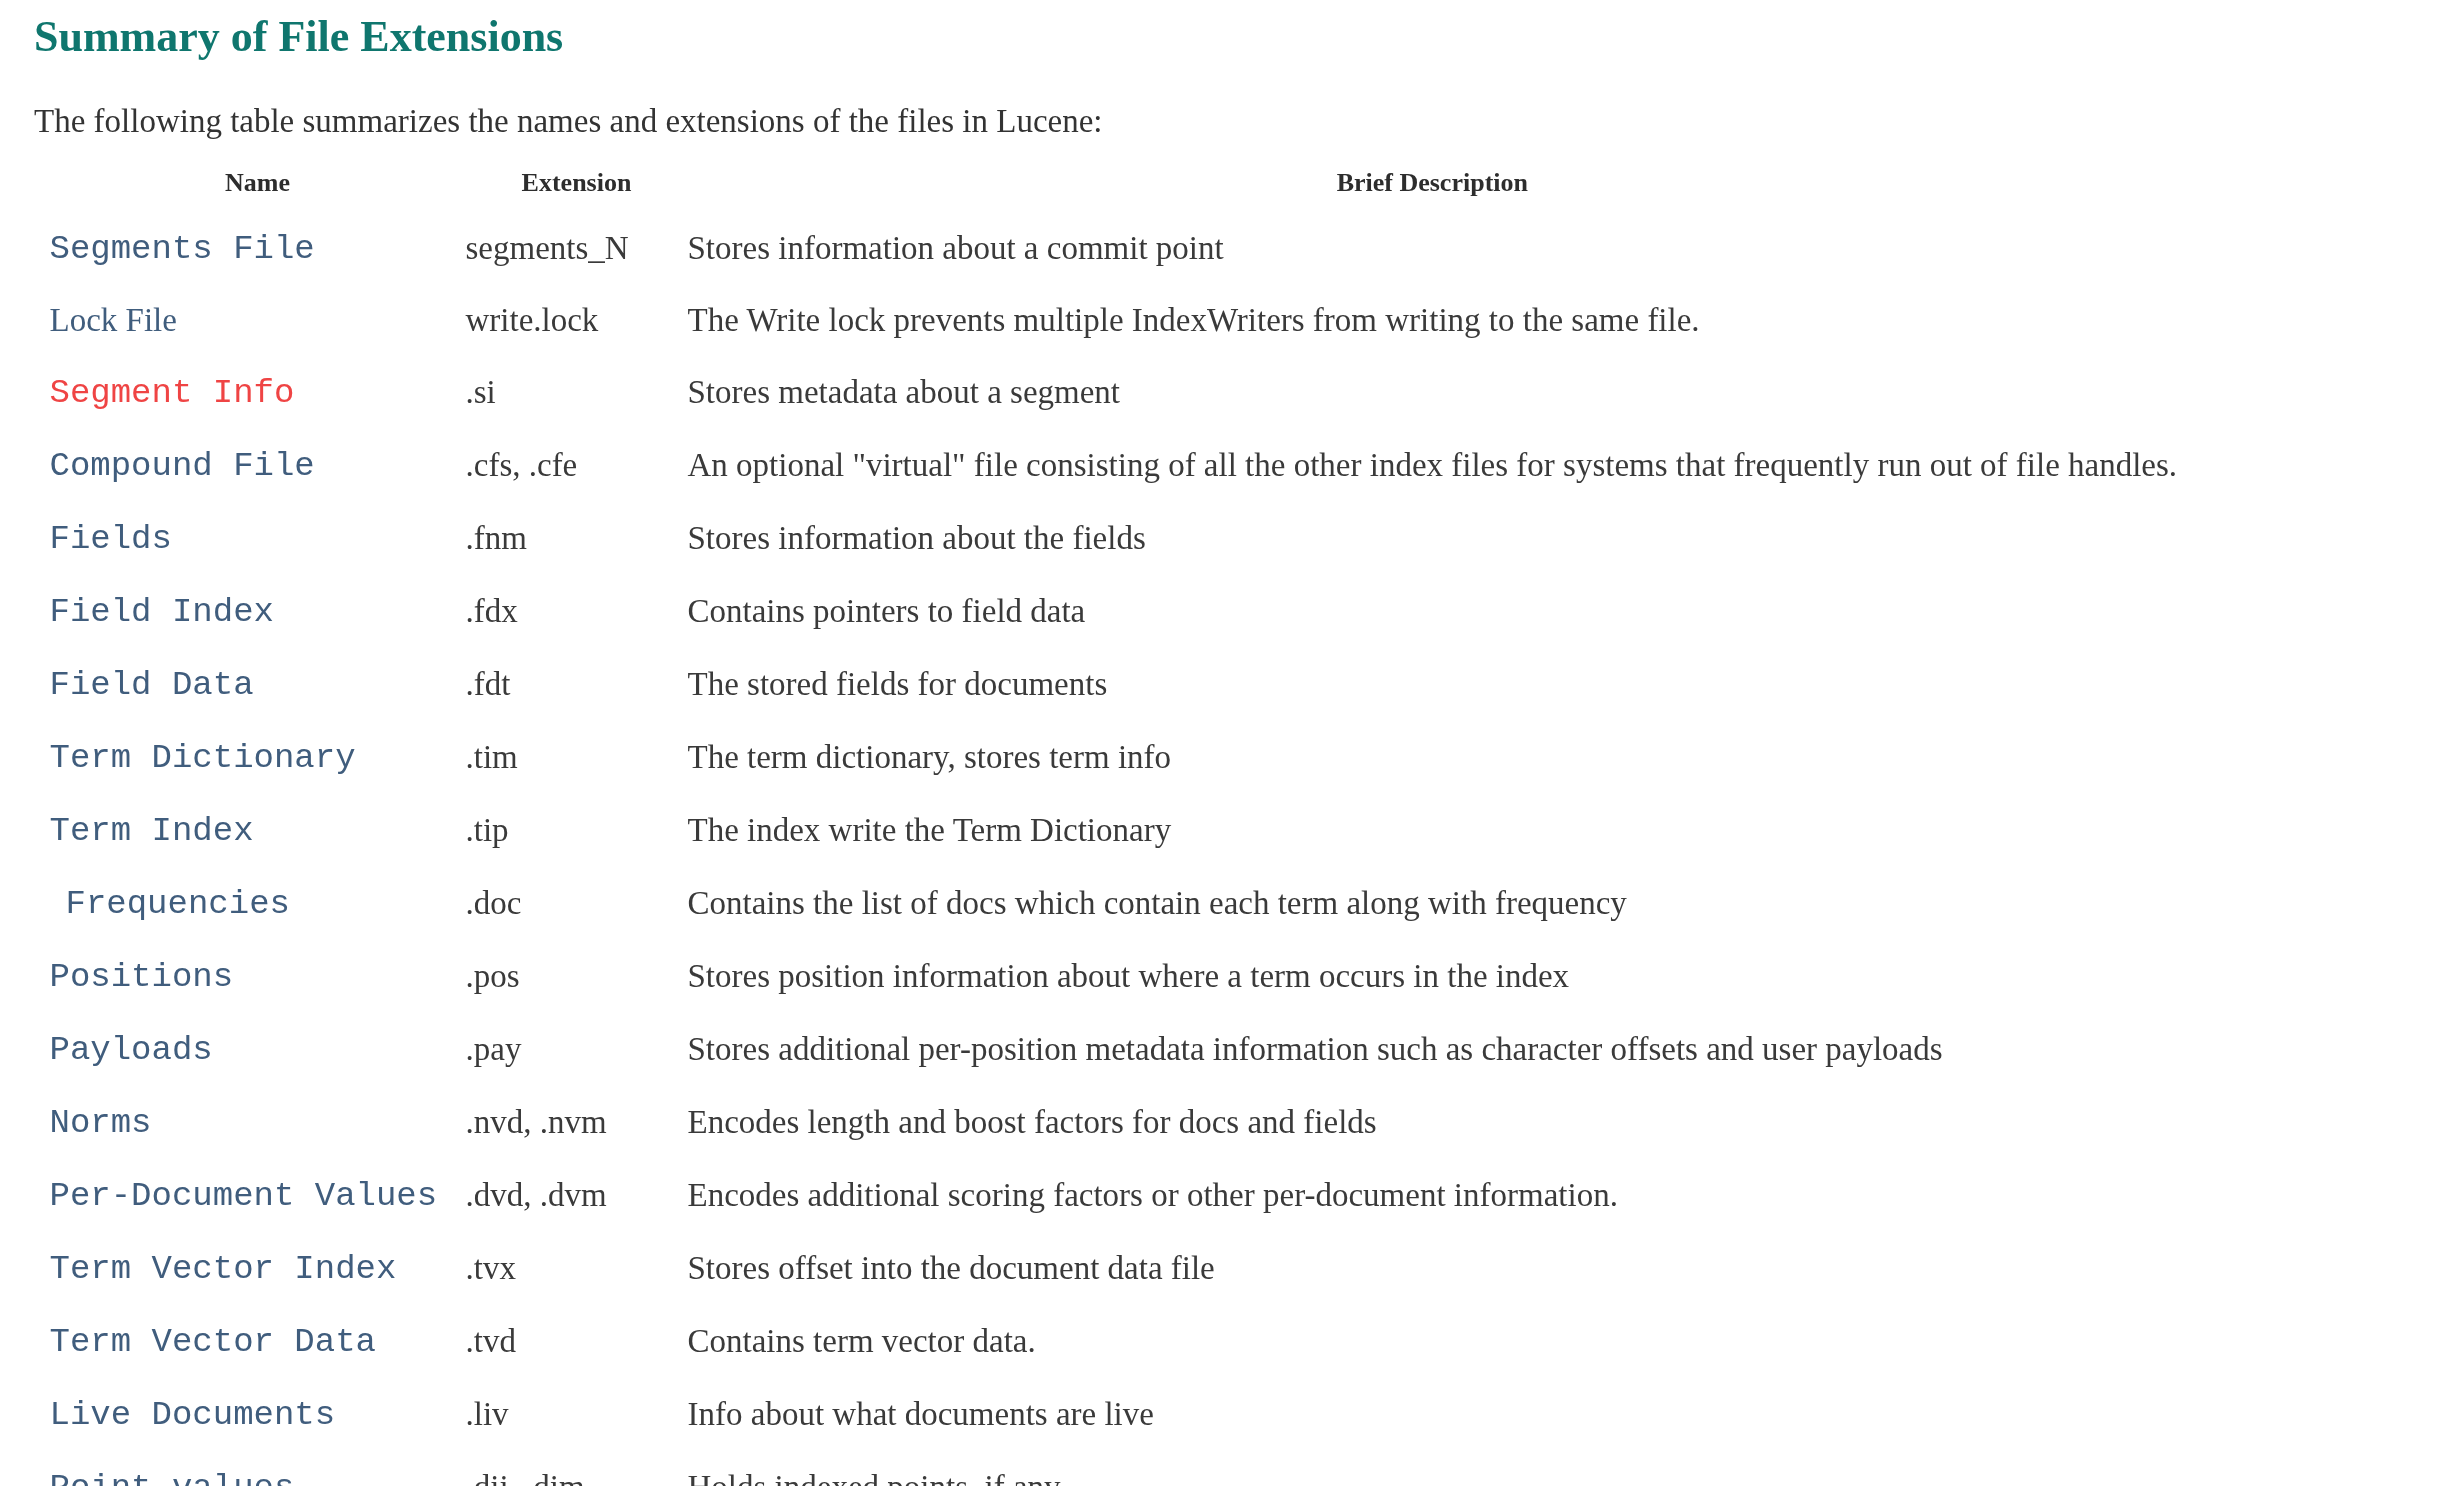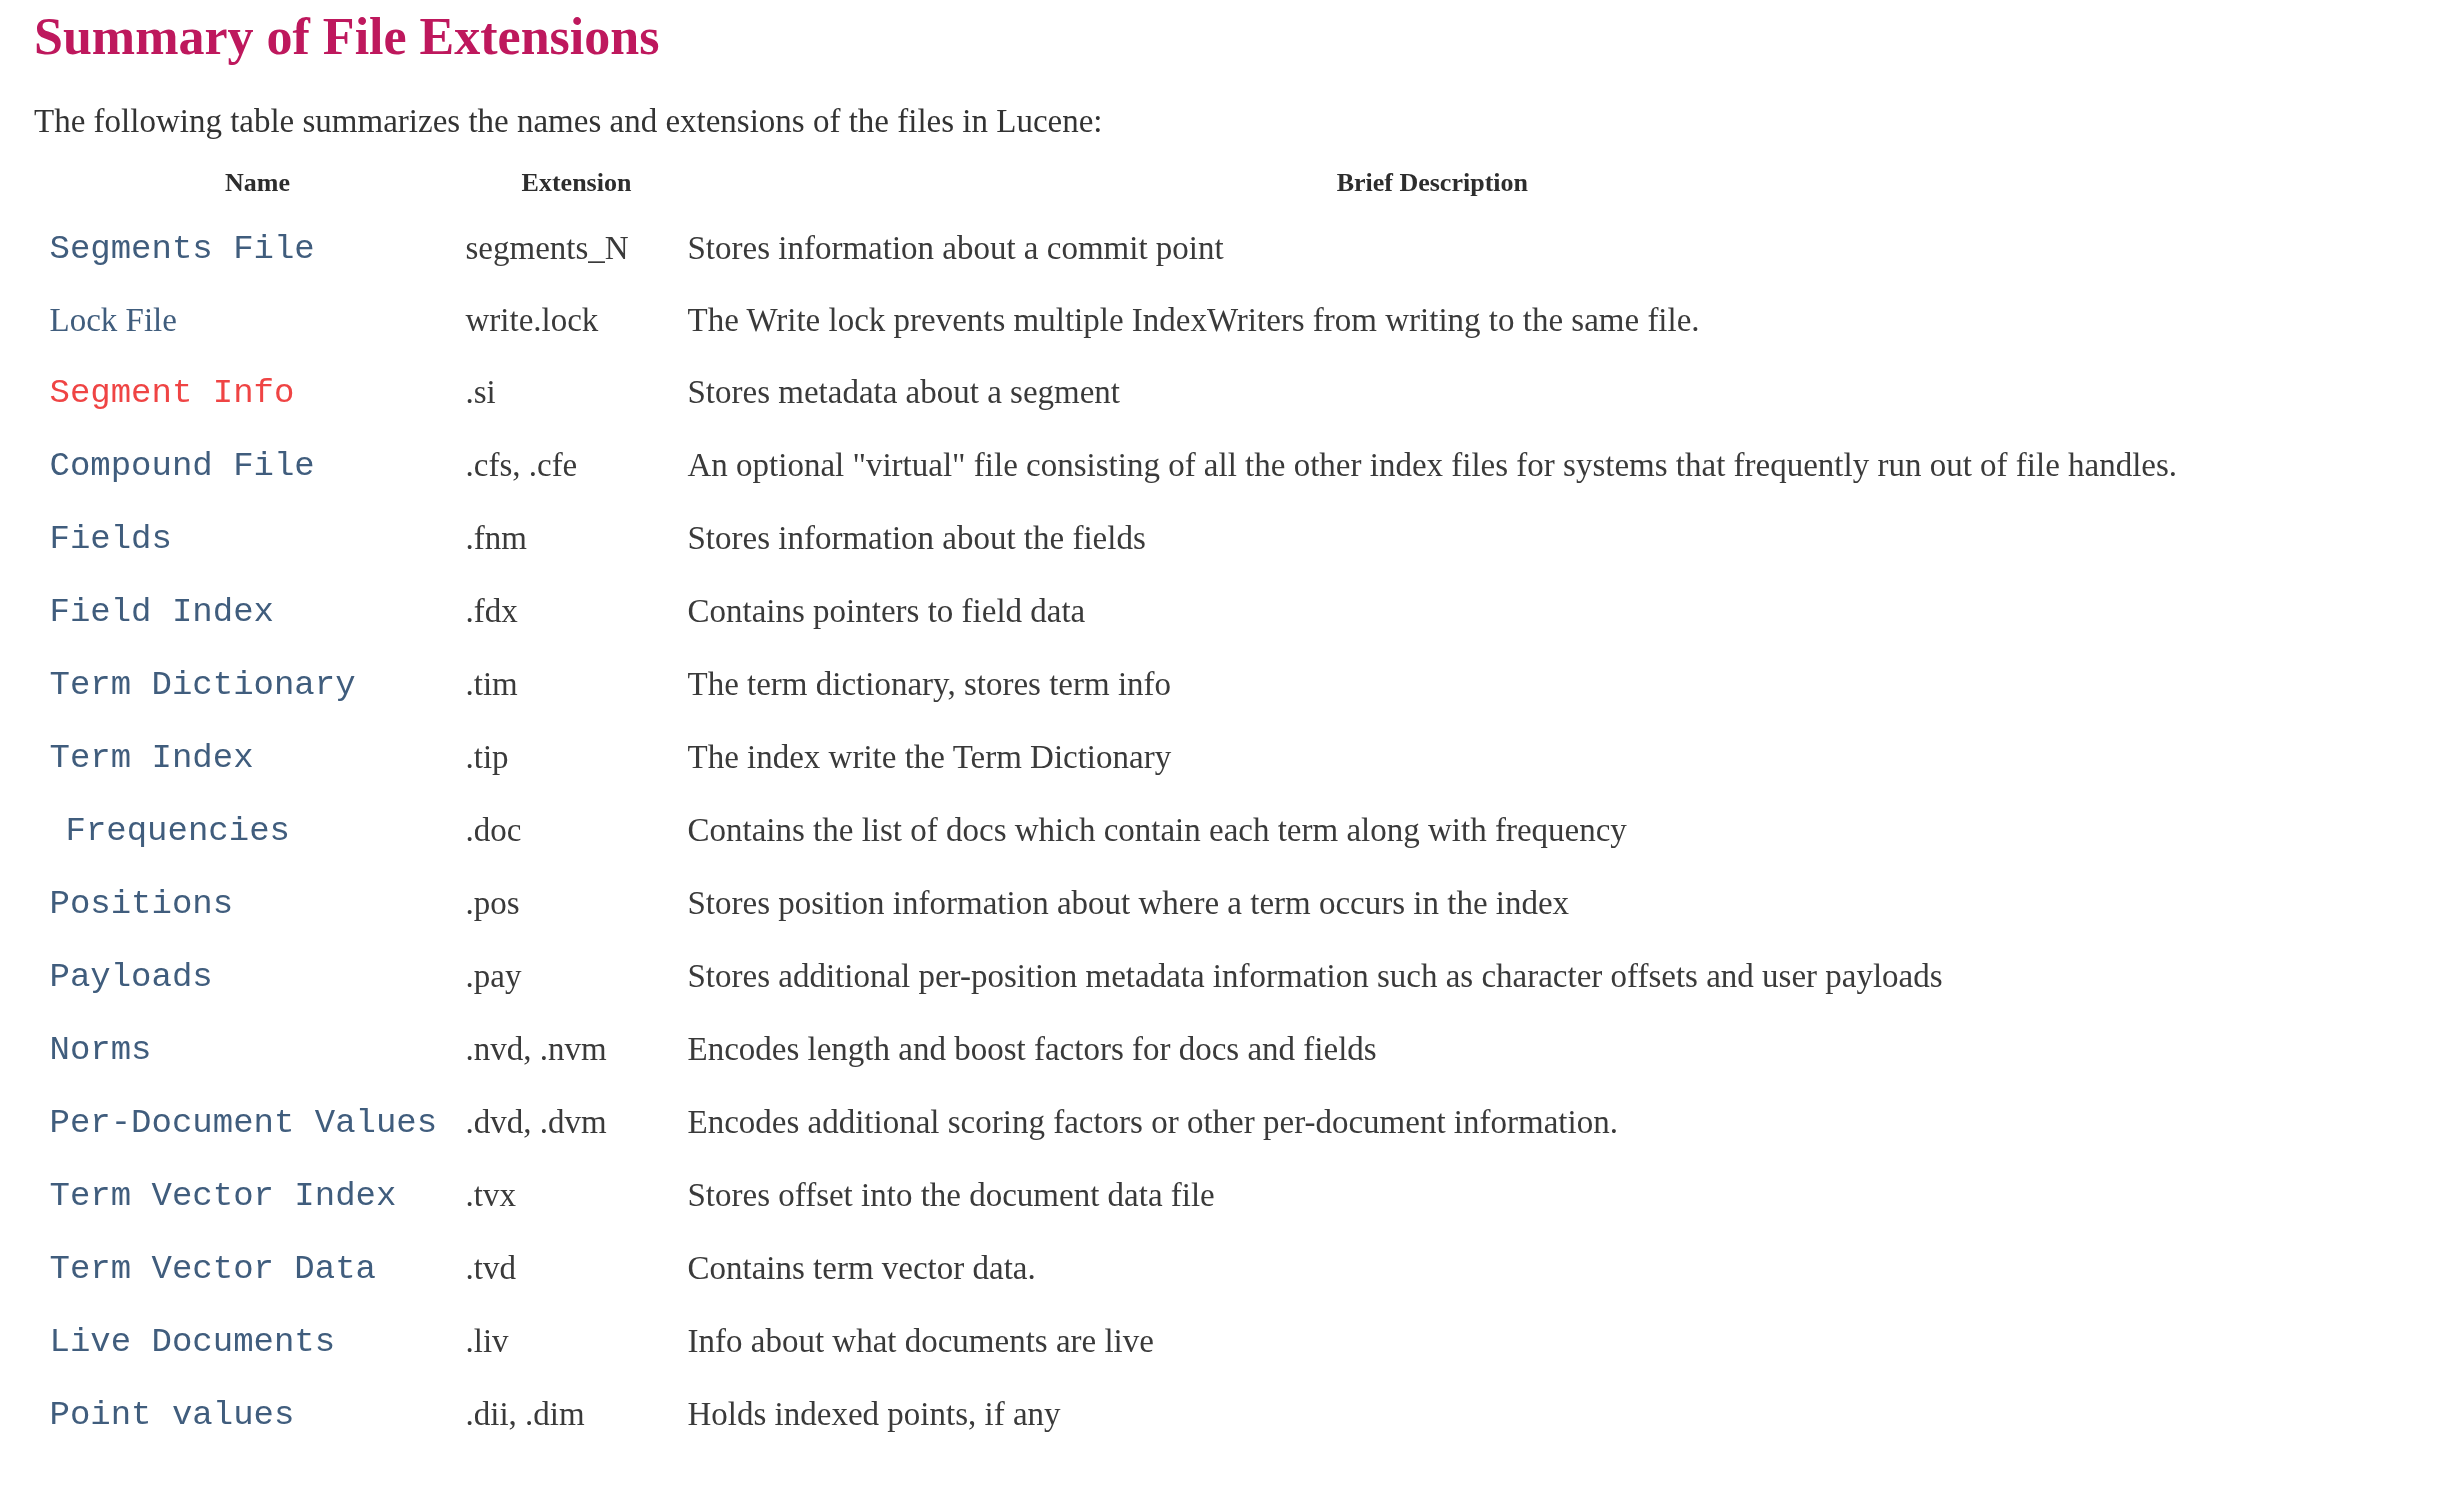--- a/index.html
+++ b/index.html
@@ -13,24 +13,24 @@
     overflow: hidden;
     font-family: "Liberation Serif", serif;
     color: #333333;
   }
   .content {
     padding-left: 34px;
   }
   h1.page-title {
     font-family: "Liberation Serif", serif;
     font-weight: bold;
-    font-size: 52px;
+    font-size: 44px;
     line-height: 60px;
     margin: 7px 0 0 0;
-    color: #be185d;
+    color: #0f766e;
   }
   p.intro {
     font-size: 33px;
     line-height: 41px;
     margin: 34px 0 0 0;
     color: #333333;
   }
   table.ext-table {
     border-collapse: collapse;
     margin: 26px 0 0 15.5px;
@@ -117,20 +117,25 @@
         <td class="name-cell"><a data-kind="code-link" style="color: rgb(64, 93, 125);">Fields</a></td>
         <td class="ext-cell">.fnm</td>
         <td class="desc-cell">Stores information about the fields</td>
       </tr>
       <tr>
         <td class="name-cell"><a data-kind="code-link" style="color: rgb(64, 93, 125);">Field Index</a></td>
         <td class="ext-cell">.fdx</td>
         <td class="desc-cell">Contains pointers to field data</td>
       </tr>
       <tr>
+        <td class="name-cell"><a data-kind="code-link" style="color: rgb(64, 93, 125);">Field Data</a></td>
+        <td class="ext-cell">.fdt</td>
+        <td class="desc-cell">The stored fields for documents</td>
+      </tr>
+      <tr>
         <td class="name-cell"><a data-kind="code-link" style="color: rgb(64, 93, 125);">Term Dictionary</a></td>
         <td class="ext-cell">.tim</td>
         <td class="desc-cell">The term dictionary, stores term info</td>
       </tr>
       <tr>
         <td class="name-cell"><a data-kind="code-link" style="color: rgb(64, 93, 125);">Term Index</a></td>
         <td class="ext-cell">.tip</td>
         <td class="desc-cell">The index write the Term Dictionary</td>
       </tr>
       <tr>

